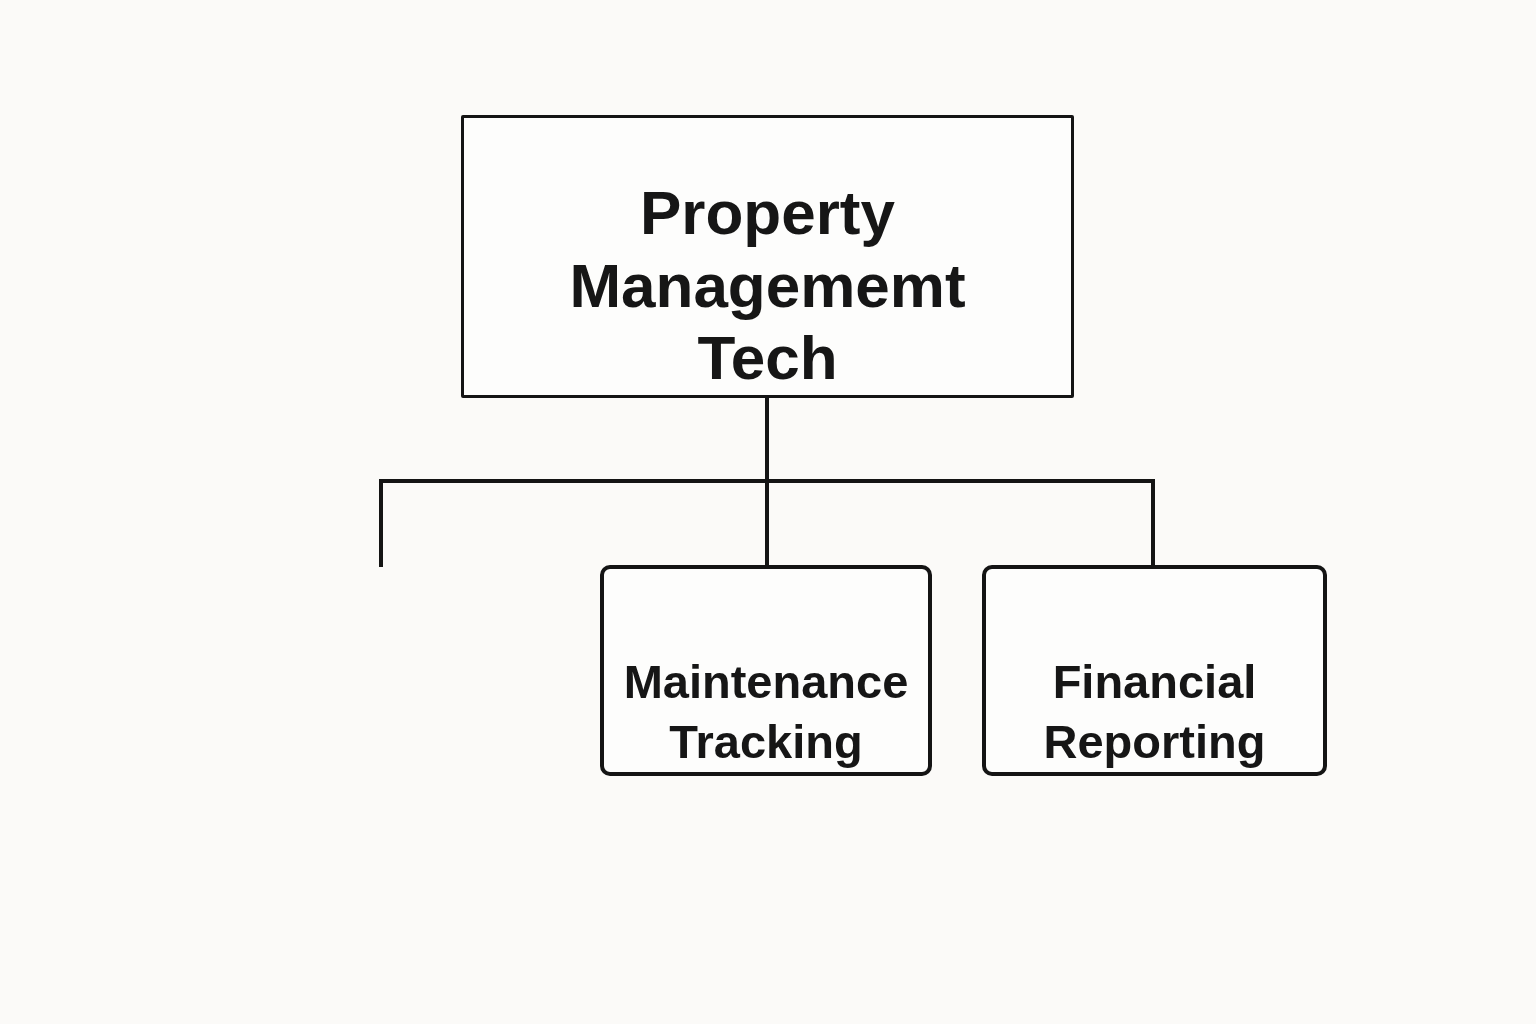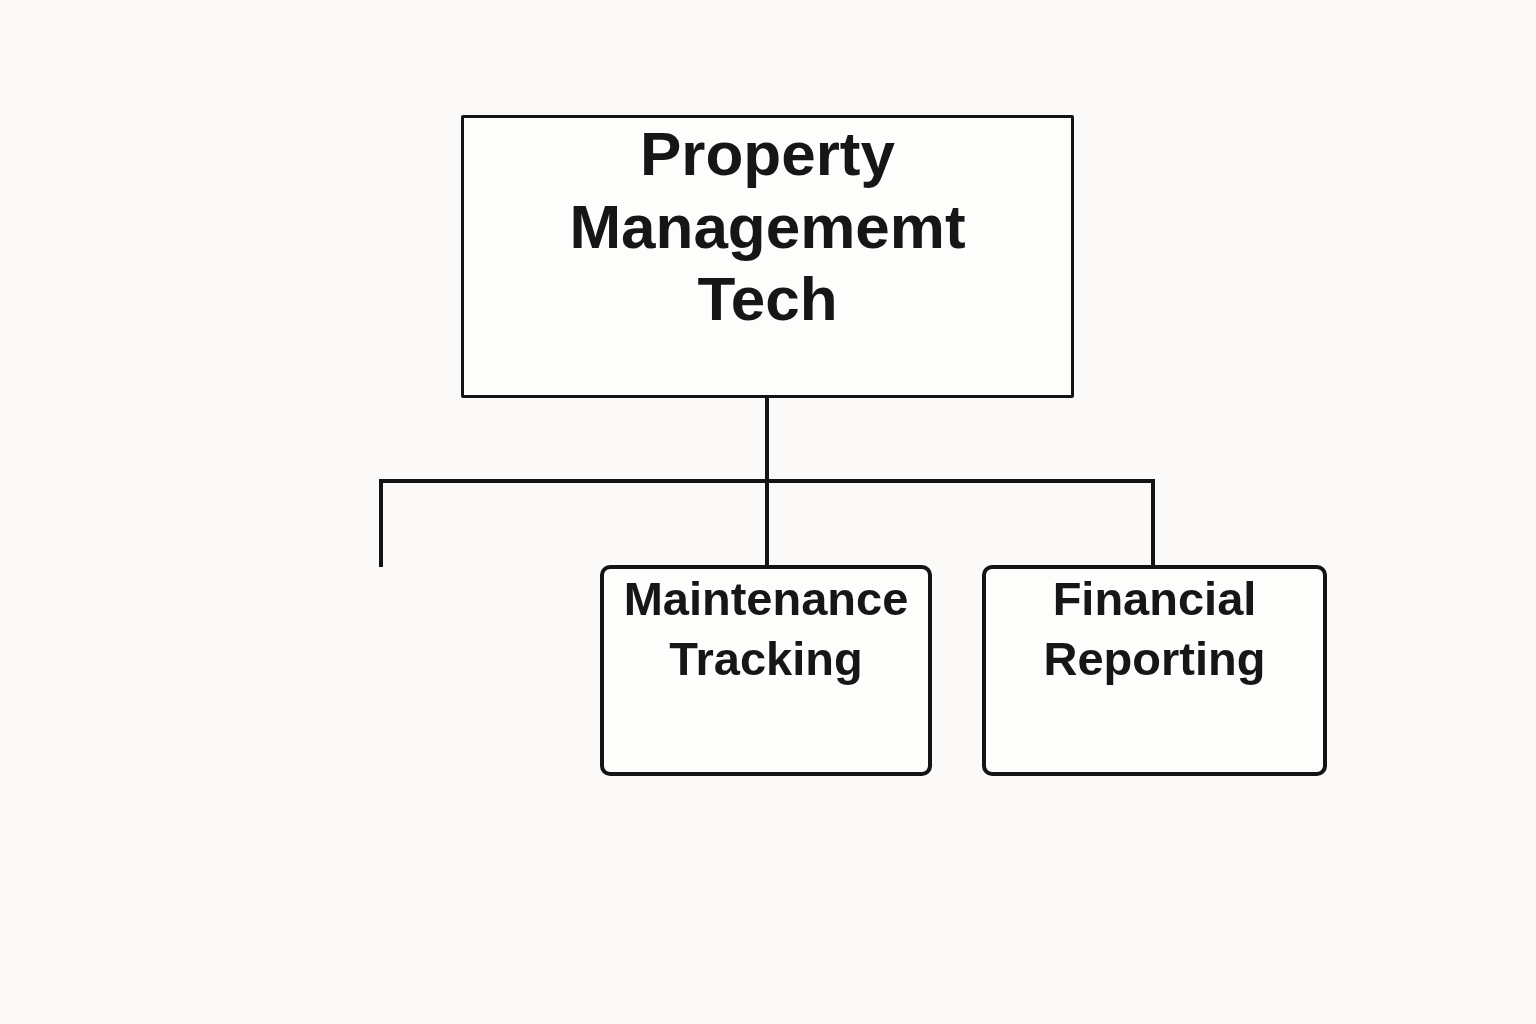--- a/index.html
+++ b/index.html
@@ -14,21 +14,21 @@
     width: 1536px;
     height: 1024px;
     background: #fbfaf8;
     overflow: hidden;
   }
   .node {
     position: absolute;
     box-sizing: border-box;
     background: #fdfdfc;
     display: flex;
-    align-items: flex-start;
+    align-items: flex-end;
     justify-content: center;
     text-align: center;
     color: #161616;
     white-space: pre-line;
   }
   .node-root {
     left: 461px;
     top: 115px;
     width: 613px;
     height: 283px;

